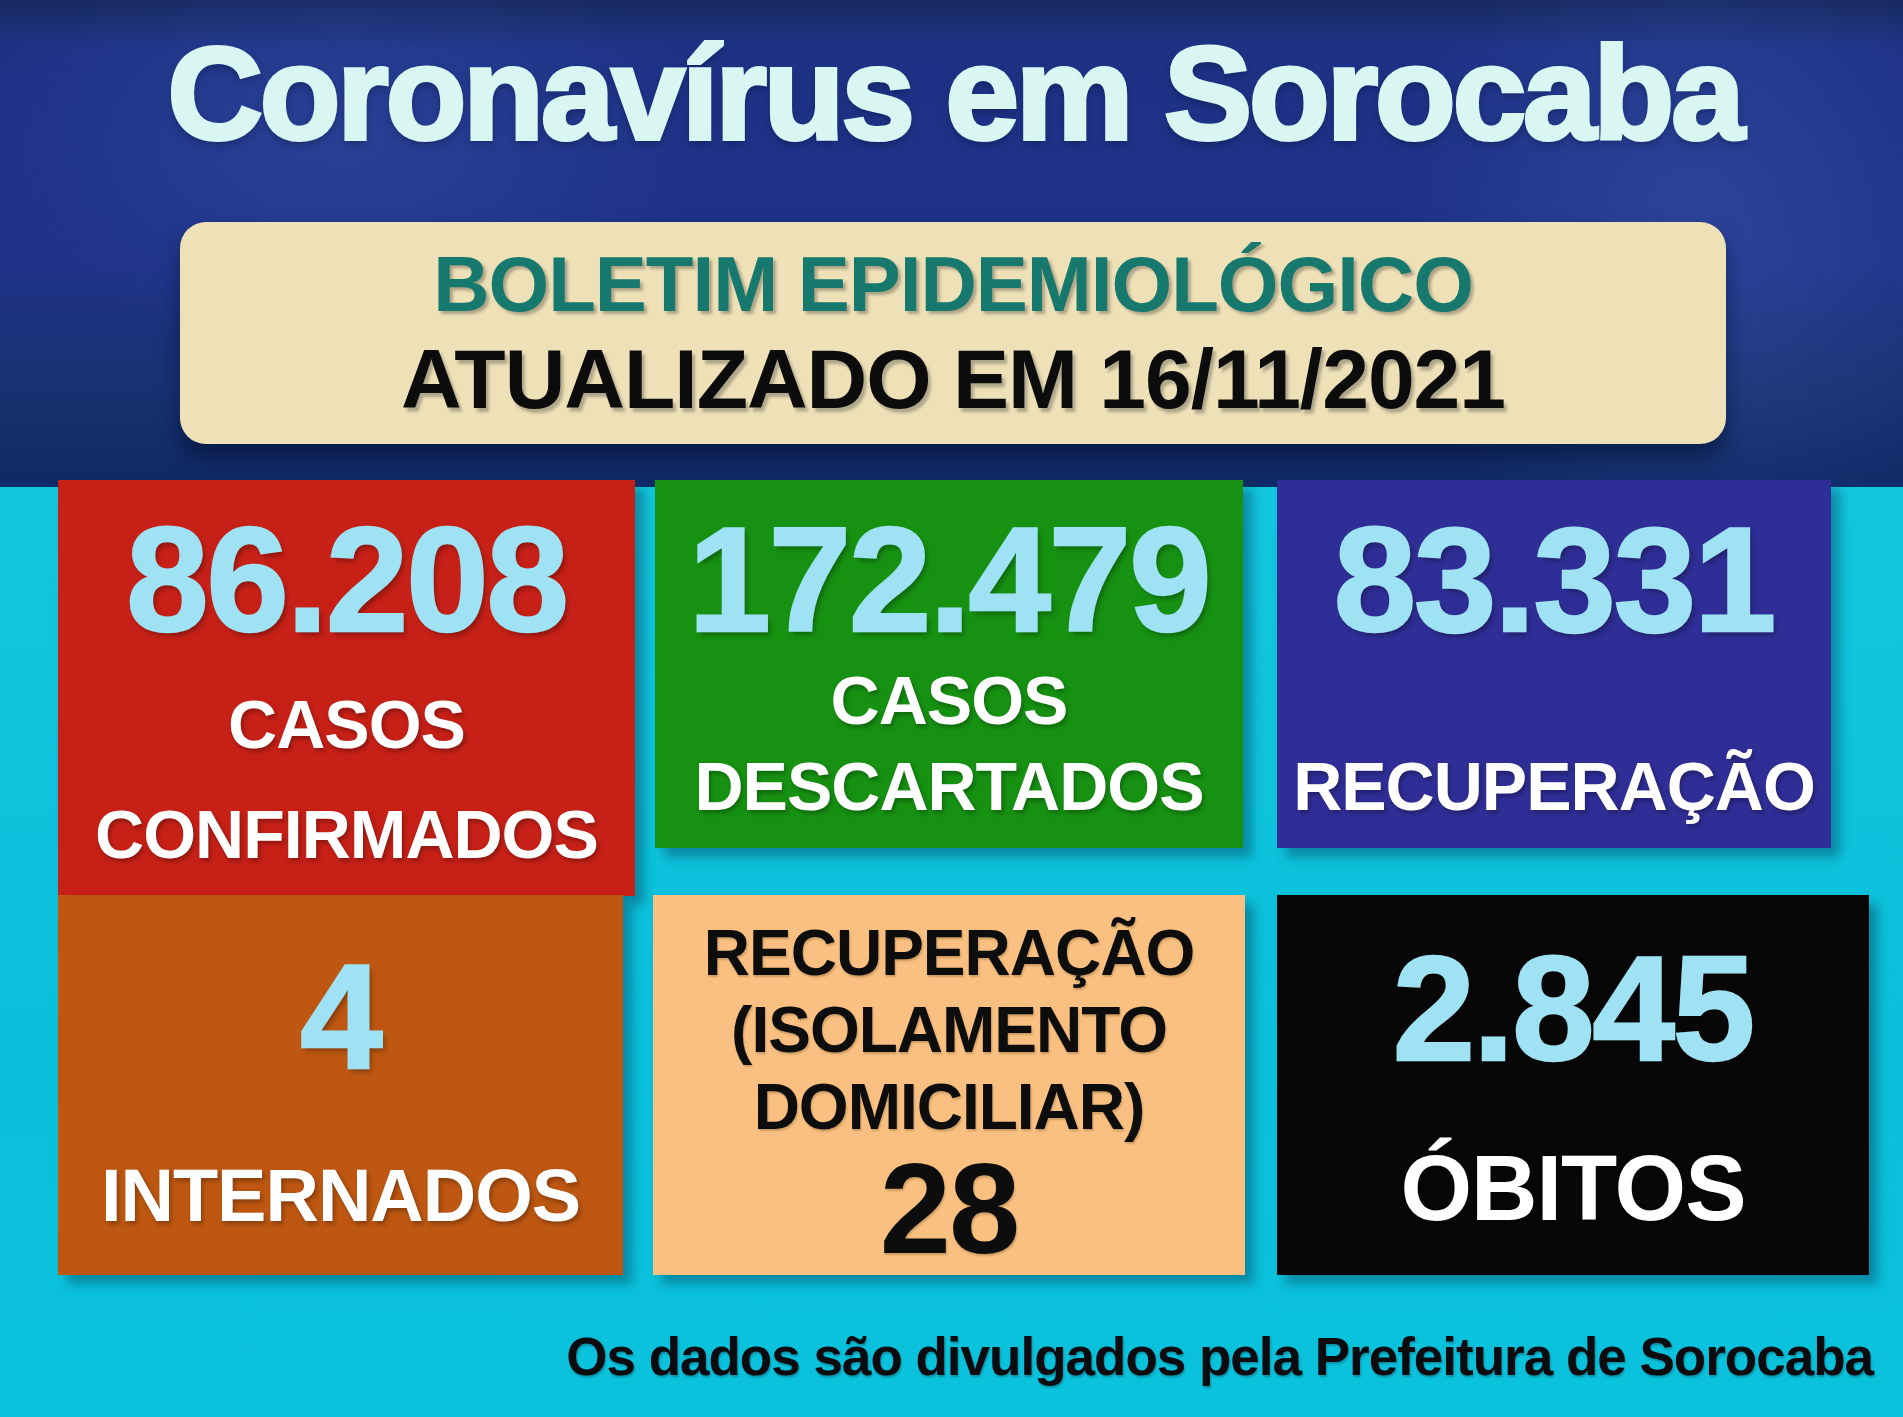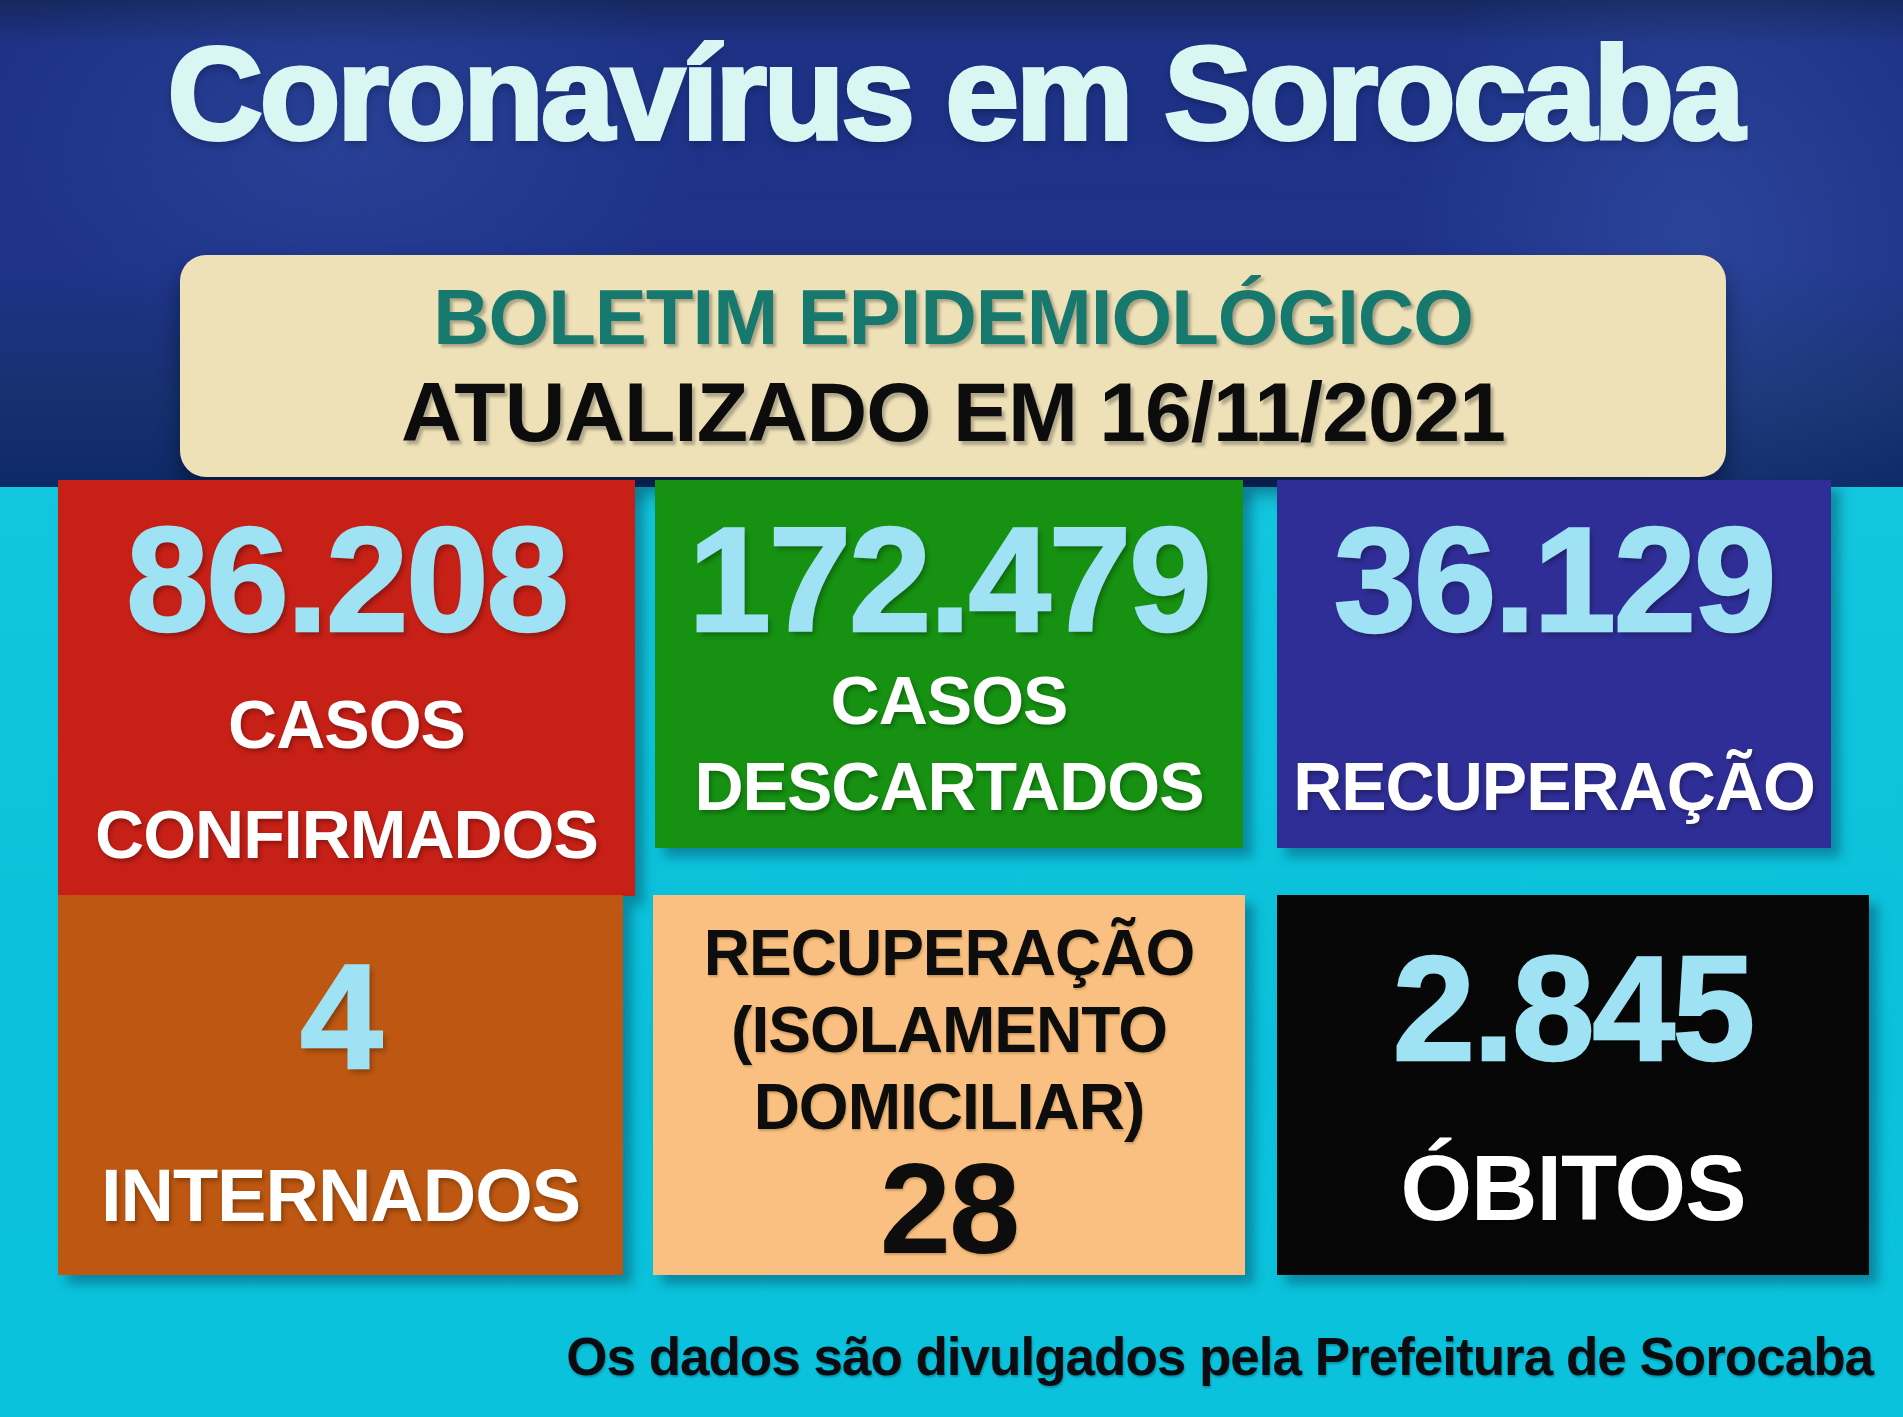--- a/index.html
+++ b/index.html
@@ -25,21 +25,21 @@
     position:absolute;left:0;top:28px;width:100%;text-align:center;
     font-size:132px;font-weight:bold;letter-spacing:-3px;line-height:1;
     color:#d9f6f3;-webkit-text-stroke:4px #d9f6f3;
     text-shadow:0 4px 8px rgba(0,0,25,.35);
   }
   
   .banner{
     position:absolute;left:180px;top:222px;width:1546px;height:222px;
     background:#eee1b8;border-radius:26px;
     box-shadow:0 14px 20px rgba(4,12,40,.5);
-    display:flex;flex-direction:column;align-items:center;justify-content:center;gap:14px;margin-top:33px;
+    display:flex;flex-direction:column;align-items:center;justify-content:center;gap:14px;
   }
   .banner-heading{
     font-size:78px;font-weight:bold;line-height:1;color:#17796d;
     text-shadow:3px 3px 3px rgba(50,50,40,.35);letter-spacing:-1px;
   }
   .banner-updated{
     font-size:84px;font-weight:bold;line-height:1;color:#0c0c0c;
     text-shadow:3px 4px 3px rgba(80,80,70,.4);letter-spacing:-1px;
   }
   
@@ -100,21 +100,21 @@
     <div class="lbl">CONFIRMADOS</div>
   </div>
 
   <div class="card pos-r1c2" style="background: rgb(22, 145, 18);">
     <div class="num">172.479</div>
     <div class="lbl">CASOS</div>
     <div class="lbl">DESCARTADOS</div>
   </div>
 
   <div class="card pos-r1c3" style="background: rgb(47, 46, 150);">
-    <div class="num">36.129</div>
+    <div class="num">83.331</div>
     <div class="lbl">RECUPERAÇÃO</div>
   </div>
 
   <div class="card pos-r2c1" style="background: rgb(189, 87, 17);">
     <div class="num">4</div>
     <div class="lbl lbl-big">INTERNADOS</div>
   </div>
 
   <div class="card pos-r2c2" style="background: rgb(249, 192, 129);">
     <div class="peach-line">RECUPERAÇÃO</div>

